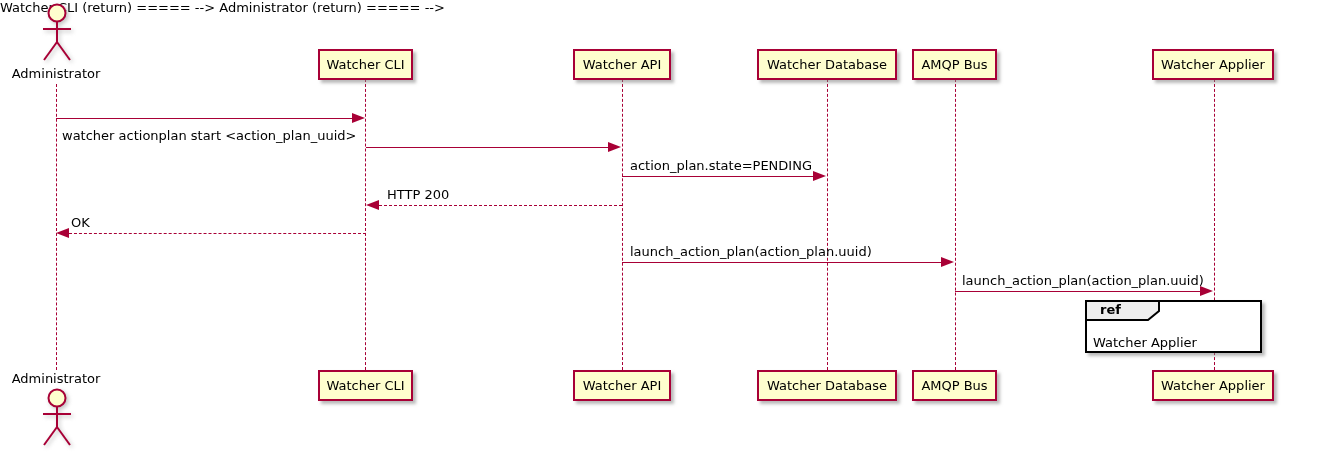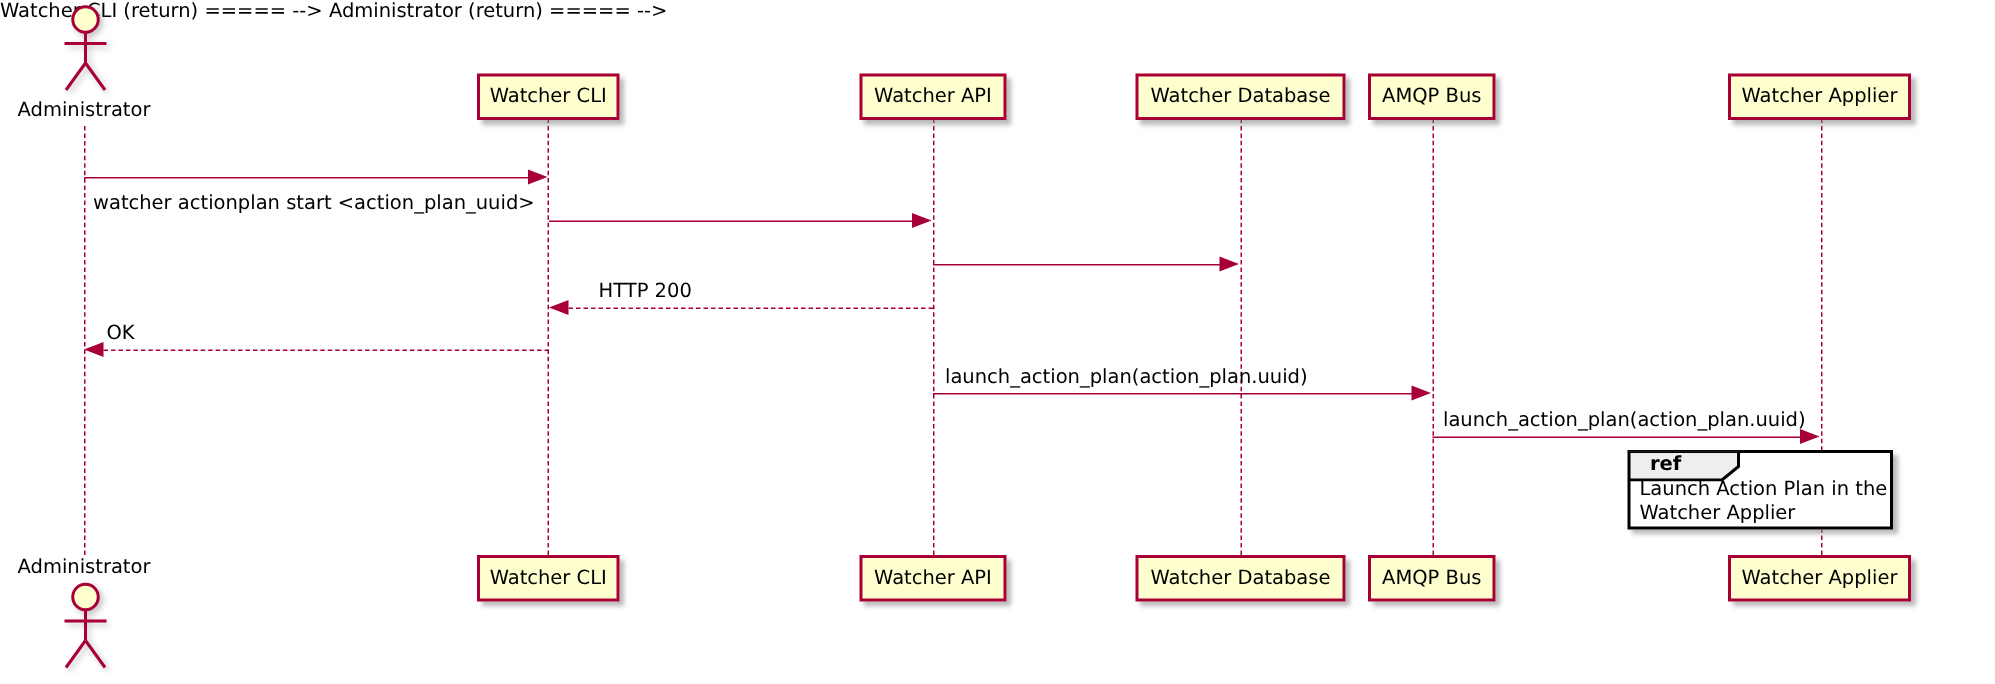--- a/index.html
+++ b/index.html
@@ -139,25 +139,26 @@
   
   <div class="mlabel" style="left:62px;top:100px;margin-top:28px;">watcher actionplan start &lt;action_plan_uuid&gt;</div>
   <div class="mline" style="left:56px;top:118px;width:297px;"></div>
   <div class="ahead r" style="left:352px;top:113px;"></div>
 
   
   <div class="mline" style="left:366px;top:147px;width:243px;"></div>
   <div class="ahead r" style="left:608px;top:142px;"></div>
 
   
+  <div class="mlabel" style="left:630px;top:158px;">action_plan.state=PENDING</div>
   <div class="mline" style="left:622px;top:176px;width:192px;"></div>
   <div class="ahead r" style="left:813px;top:171px;"></div>
 
    Watcher CLI (return) ===== --&gt;
-  <div class="mlabel" style="left:399px;top:187px;">HTTP 200</div>
+  <div class="mlabel" style="left:387px;top:187px;">HTTP 200</div>
   <div class="mline dashed" style="left:379px;top:205px;width:243px;"></div>
   <div class="ahead l" style="left:366px;top:200px;"></div>
 
    Administrator (return) ===== --&gt;
   <div class="mlabel" style="left:71px;top:215px;">OK</div>
   <div class="mline dashed" style="left:69px;top:233px;width:297px;"></div>
   <div class="ahead l" style="left:56px;top:228px;"></div>
 
   
   <div class="mlabel" style="left:630px;top:244px;">launch_action_plan(action_plan.uuid)</div>
@@ -168,17 +169,16 @@
   <div class="mlabel" style="left:962px;top:273px;">launch_action_plan(action_plan.uuid)</div>
   <div class="mline" style="left:955px;top:291px;width:246px;"></div>
   <div class="ahead r" style="left:1200px;top:286px;"></div>
 
   
   <div class="ref-frame" style="left:1085px;top:300px;width:173px;height:49px;">
     <svg class="ref-header-svg" width="76" height="20" viewBox="0 0 76 20">
       <path d="M0,0 H73 V10 L62,19 H0 Z" fill="#EEEEEE" stroke="#000000" stroke-width="2"></path>
     </svg>
     <div class="ref-keyword">ref</div>
-    <div class="ref-line" style="top:17px;">Launch Action Plan in the</div>
     <div class="ref-line" style="top:33px;">Watcher Applier</div>
   </div>
 
 </div>
 
 </body></html>

